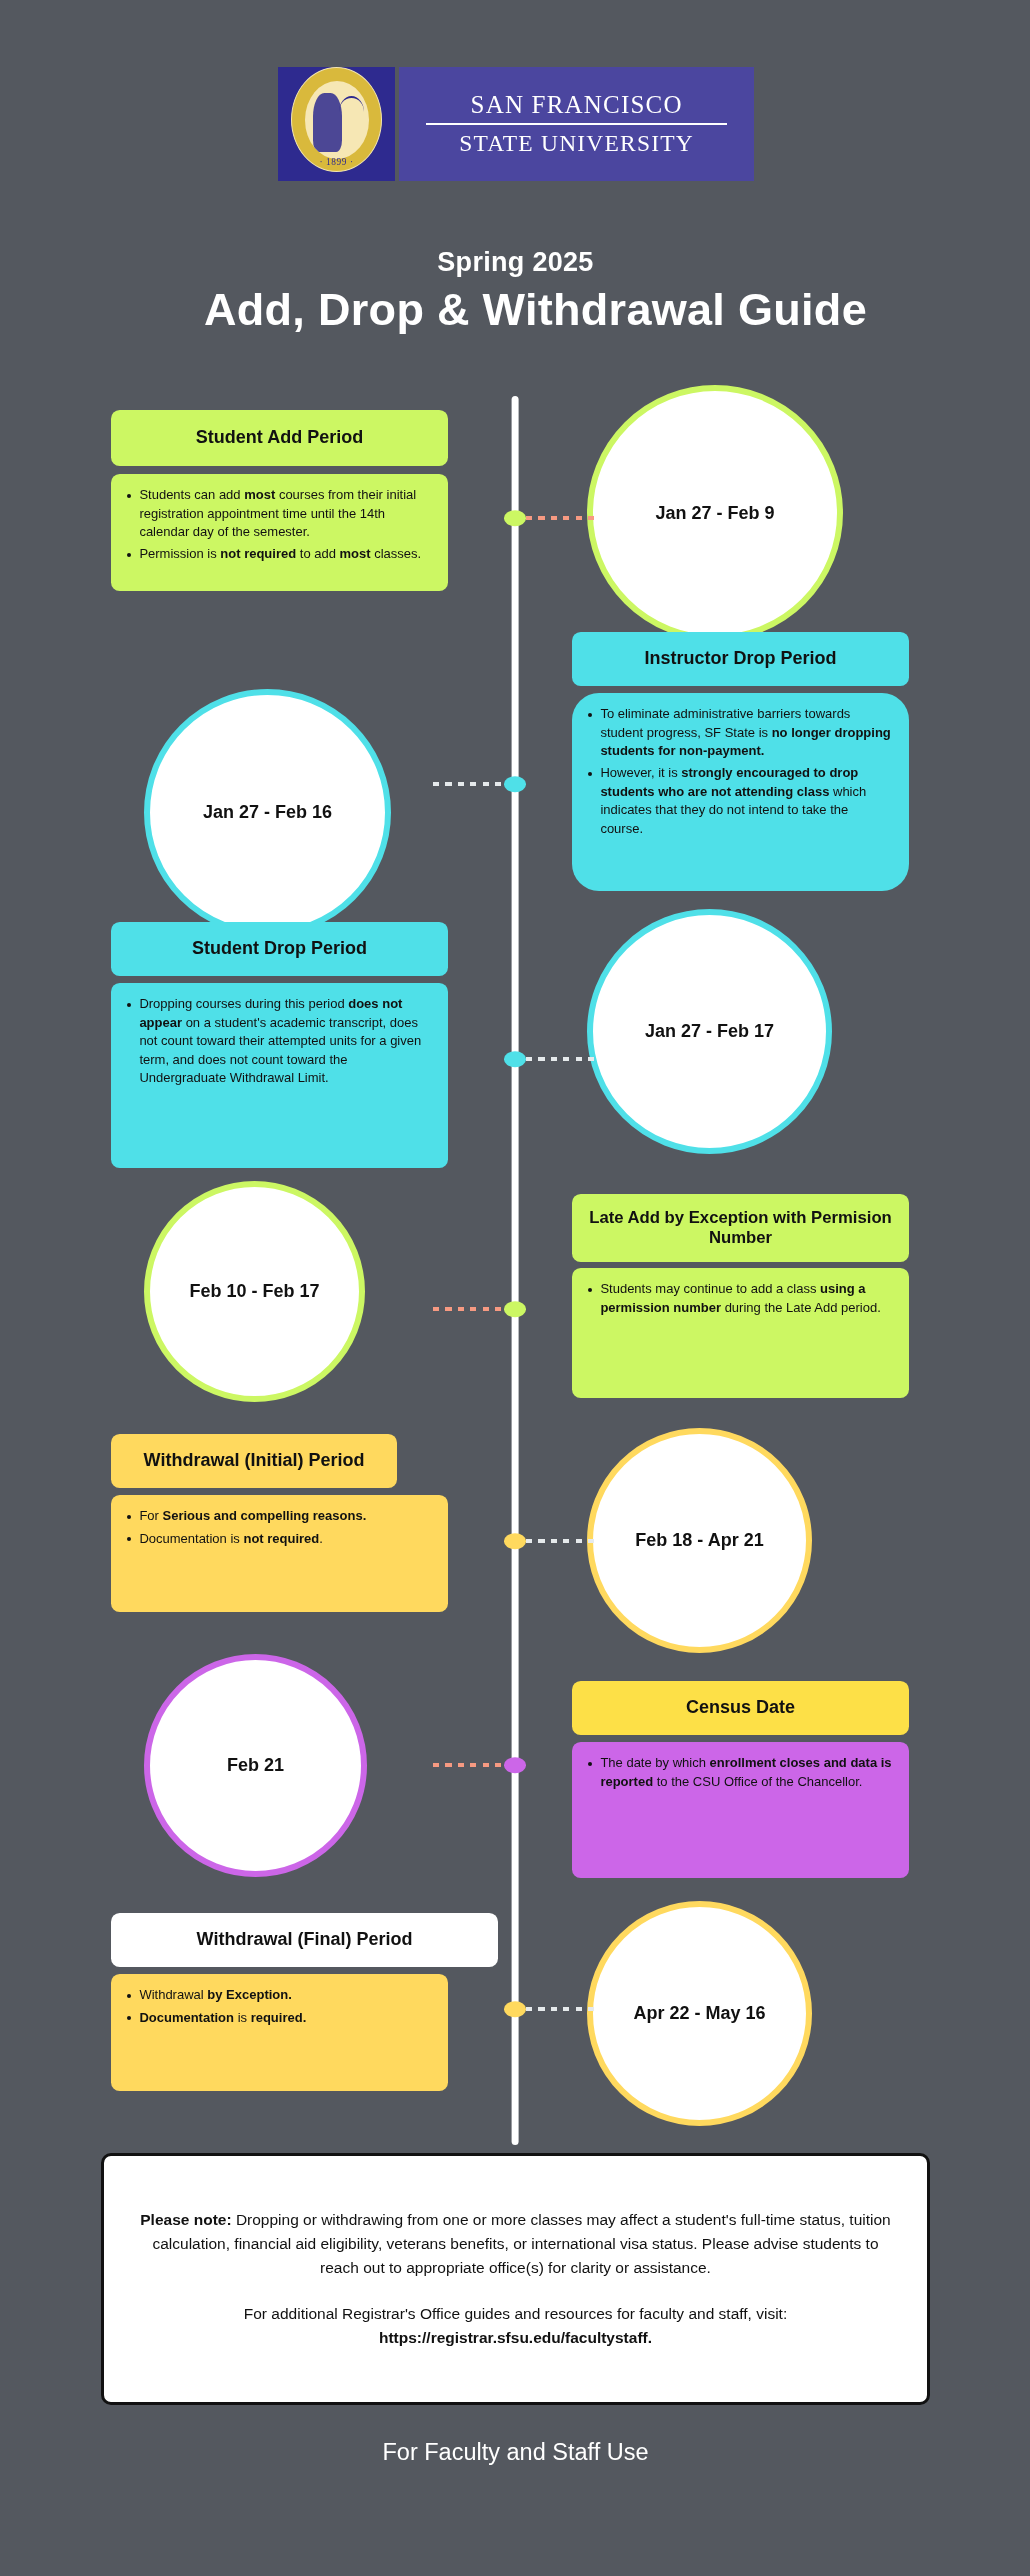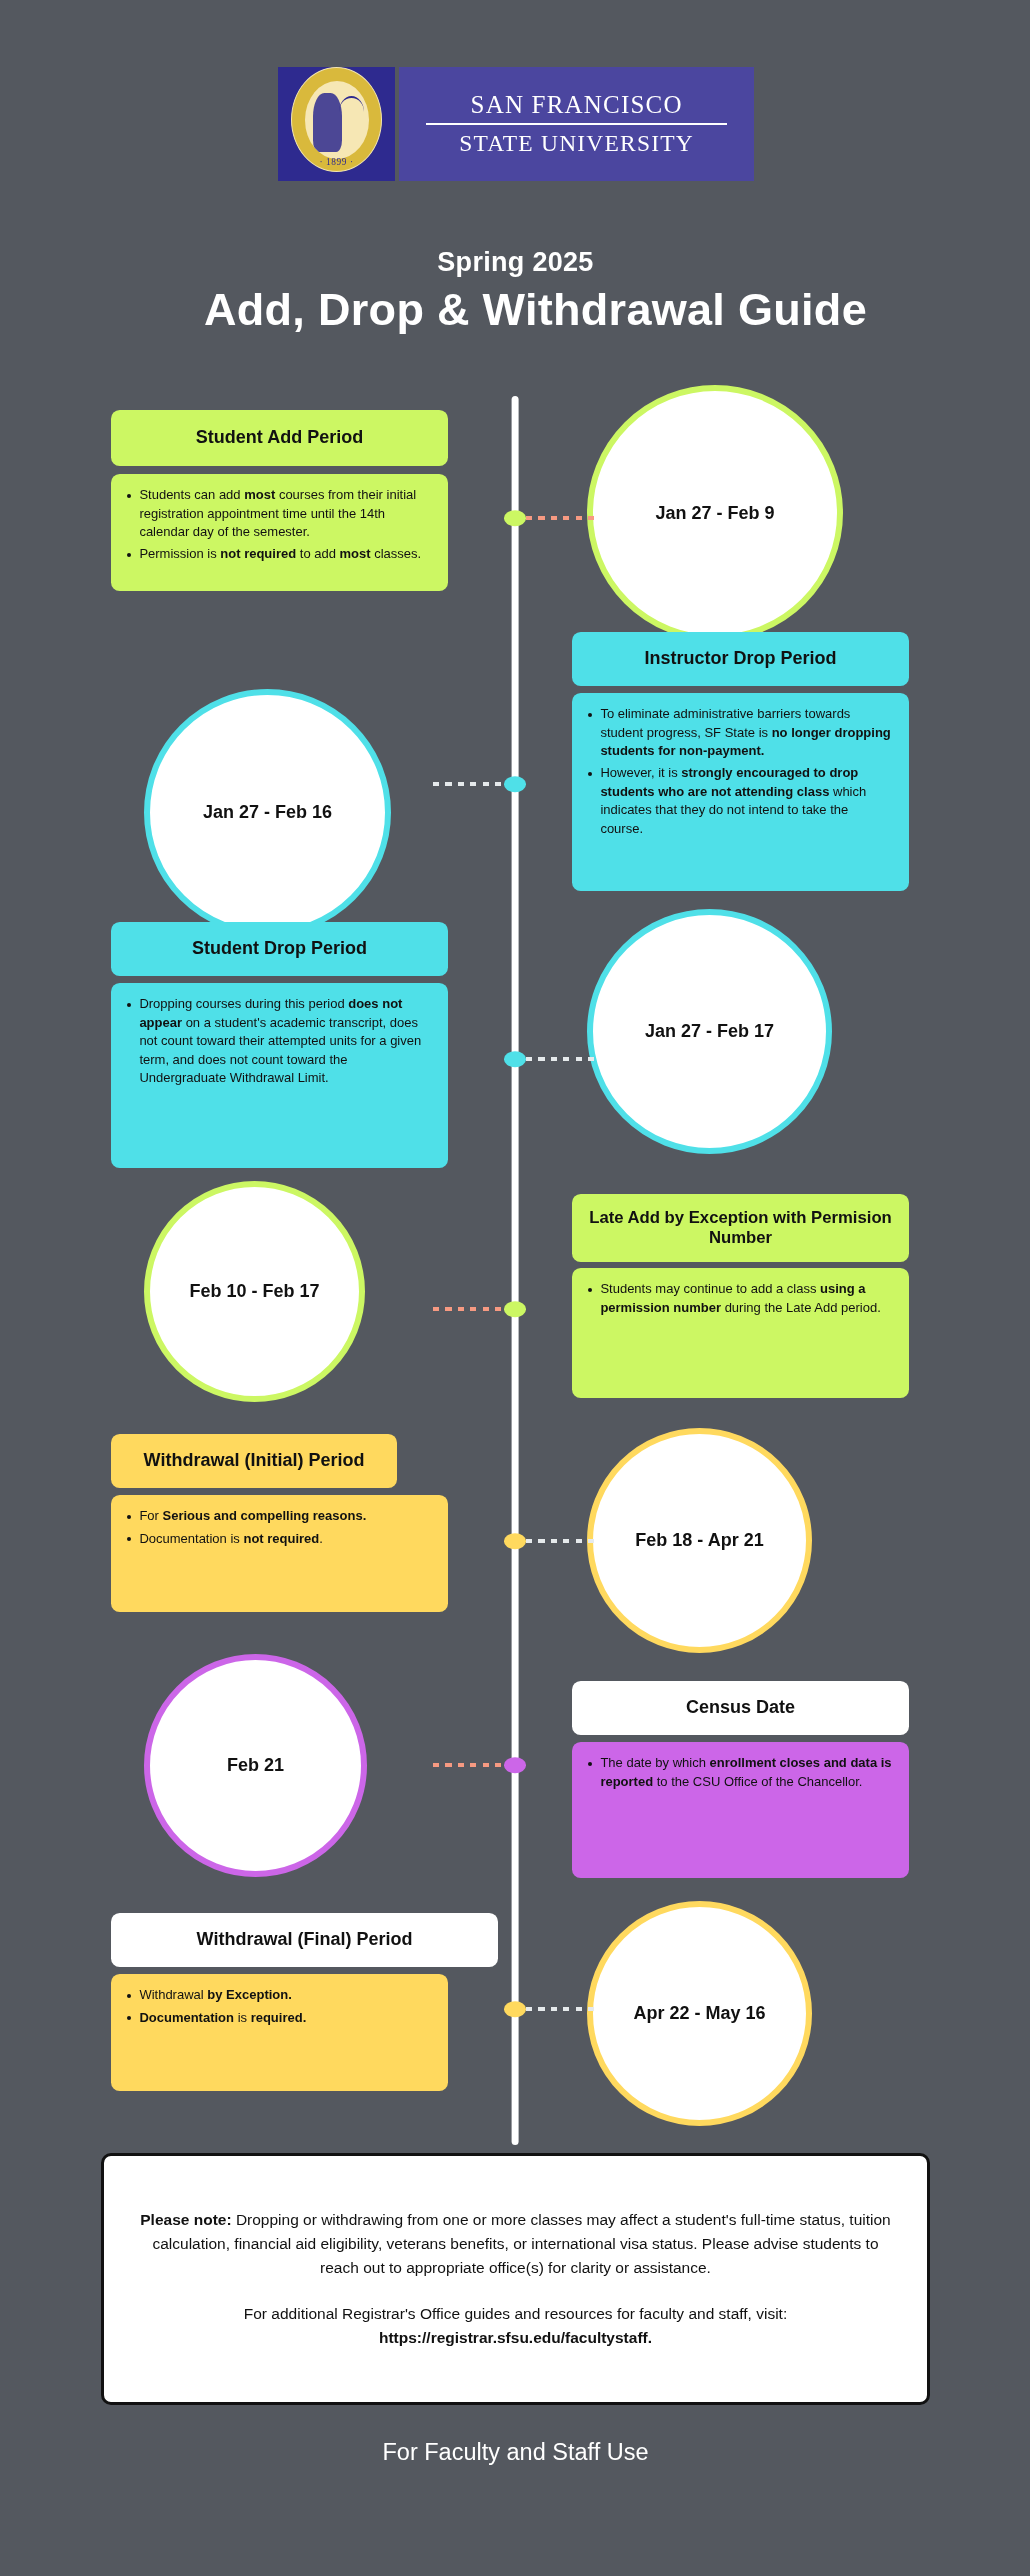--- a/index.html
+++ b/index.html
@@ -209,21 +209,21 @@
       <div class="card-body" style="left: 111px; top: 474px; width: 337px; min-height: 117px; background: rgb(204, 247, 99);">
         <ul>
           <li>Students can add <b>most</b> courses from their initial registration appointment time until the 14th calendar day of the semester.</li>
           <li>Permission is <b>not required</b> to add <b>most</b> classes.</li>
         </ul>
       </div>
       <div class="date-circle" style="left: 587px; top: 385px; width: 256px; height: 256px; border: 6.8px solid rgb(204, 247, 99);">Jan 27 - Feb 9</div>
       <div class="node" style="top: 518px; background: rgb(204, 247, 99);"></div>
       <div class="connector" style="top: 516px; left: 526px; width: 71px; background-image: repeating-linear-gradient(to right, rgb(247, 154, 130) 0px, rgb(247, 154, 130) 6.2px, transparent 6.2px, transparent 12.4px);"></div>
       <div class="card-head" style="left: 572px; top: 632px; width: 337px; height: 54px; background: rgb(79, 224, 232); font-size: 18px;">Instructor Drop Period</div>
-      <div class="card-body" style="left: 572px; top: 693px; width: 337px; min-height: 198px; background: rgb(79, 224, 232);">
+      <div class="card-body" style="left: 572px; top: 693px; width: 337px; min-height: 198px; background: rgb(79, 224, 232); border-radius: 27px;">
         <ul>
           <li>To eliminate administrative barriers towards student progress, SF State is <b>no longer dropping students for non-payment.</b></li>
           <li>However, it is <b>strongly encouraged to drop students who are not attending class</b> which indicates that they do not intend to take the course.</li>
         </ul>
       </div>
       <div class="date-circle" style="left: 144px; top: 689px; width: 247px; height: 247px; border: 6.8px solid rgb(79, 224, 232);">Jan 27 - Feb 16</div>
       <div class="node" style="top: 784px; background: rgb(79, 224, 232);"></div>
       <div class="connector" style="top: 782px; left: 433px; width: 71px; background-image: repeating-linear-gradient(to right, rgb(230, 234, 236) 0px, rgb(230, 234, 236) 6.2px, transparent 6.2px, transparent 12.4px);"></div>
       <div class="card-head" style="left: 111px; top: 922px; width: 337px; height: 54px; background: rgb(79, 224, 232); font-size: 18px;">Student Drop Period</div>
       <div class="card-body" style="left: 111px; top: 983px; width: 337px; min-height: 185px; background: rgb(79, 224, 232);">
@@ -246,21 +246,21 @@
       <div class="card-head" style="left: 111px; top: 1434px; width: 286px; height: 54px; background: rgb(255, 217, 94); font-size: 18px;">Withdrawal (Initial) Period</div>
       <div class="card-body" style="left: 111px; top: 1495px; width: 337px; min-height: 117px; background: rgb(255, 217, 94);">
         <ul>
           <li>For <b>Serious and compelling reasons.</b></li>
           <li>Documentation is <b>not required</b>.</li>
         </ul>
       </div>
       <div class="date-circle" style="left: 587px; top: 1428px; width: 225px; height: 225px; border: 6.8px solid rgb(255, 217, 94);">Feb 18 - Apr 21</div>
       <div class="node" style="top: 1541px; background: rgb(255, 217, 94);"></div>
       <div class="connector" style="top: 1539px; left: 526px; width: 71px; background-image: repeating-linear-gradient(to right, rgb(230, 234, 236) 0px, rgb(230, 234, 236) 6.2px, transparent 6.2px, transparent 12.4px);"></div>
-      <div class="card-head" style="left: 572px; top: 1681px; width: 337px; height: 54px; background: #ffffff; font-size: 18px;">Census Date</div>
+      <div class="card-head" style="left: 572px; top: 1681px; width: 337px; height: 54px; background: #fde047; font-size: 18px;">Census Date</div>
       <div class="card-body" style="left: 572px; top: 1742px; width: 337px; min-height: 136px; background: rgb(204, 102, 232);">
         <ul>
           <li>The date by which <b>enrollment closes and data is reported</b> to the CSU Office of the Chancellor.</li>
         </ul>
       </div>
       <div class="date-circle" style="left: 144px; top: 1654px; width: 223px; height: 223px; border: 6.8px solid rgb(204, 102, 232);">Feb 21</div>
       <div class="node" style="top: 1765px; background: rgb(204, 102, 232);"></div>
       <div class="connector" style="top: 1763px; left: 433px; width: 71px; background-image: repeating-linear-gradient(to right, rgb(247, 154, 130) 0px, rgb(247, 154, 130) 6.2px, transparent 6.2px, transparent 12.4px);"></div>
       <div class="card-head" style="left: 111px; top: 1913px; width: 387px; height: 54px; background: #ffffff; font-size: 18px;">Withdrawal (Final) Period</div>
       <div class="card-body" style="left: 111px; top: 1974px; width: 337px; min-height: 117px; background: rgb(255, 217, 94);">

